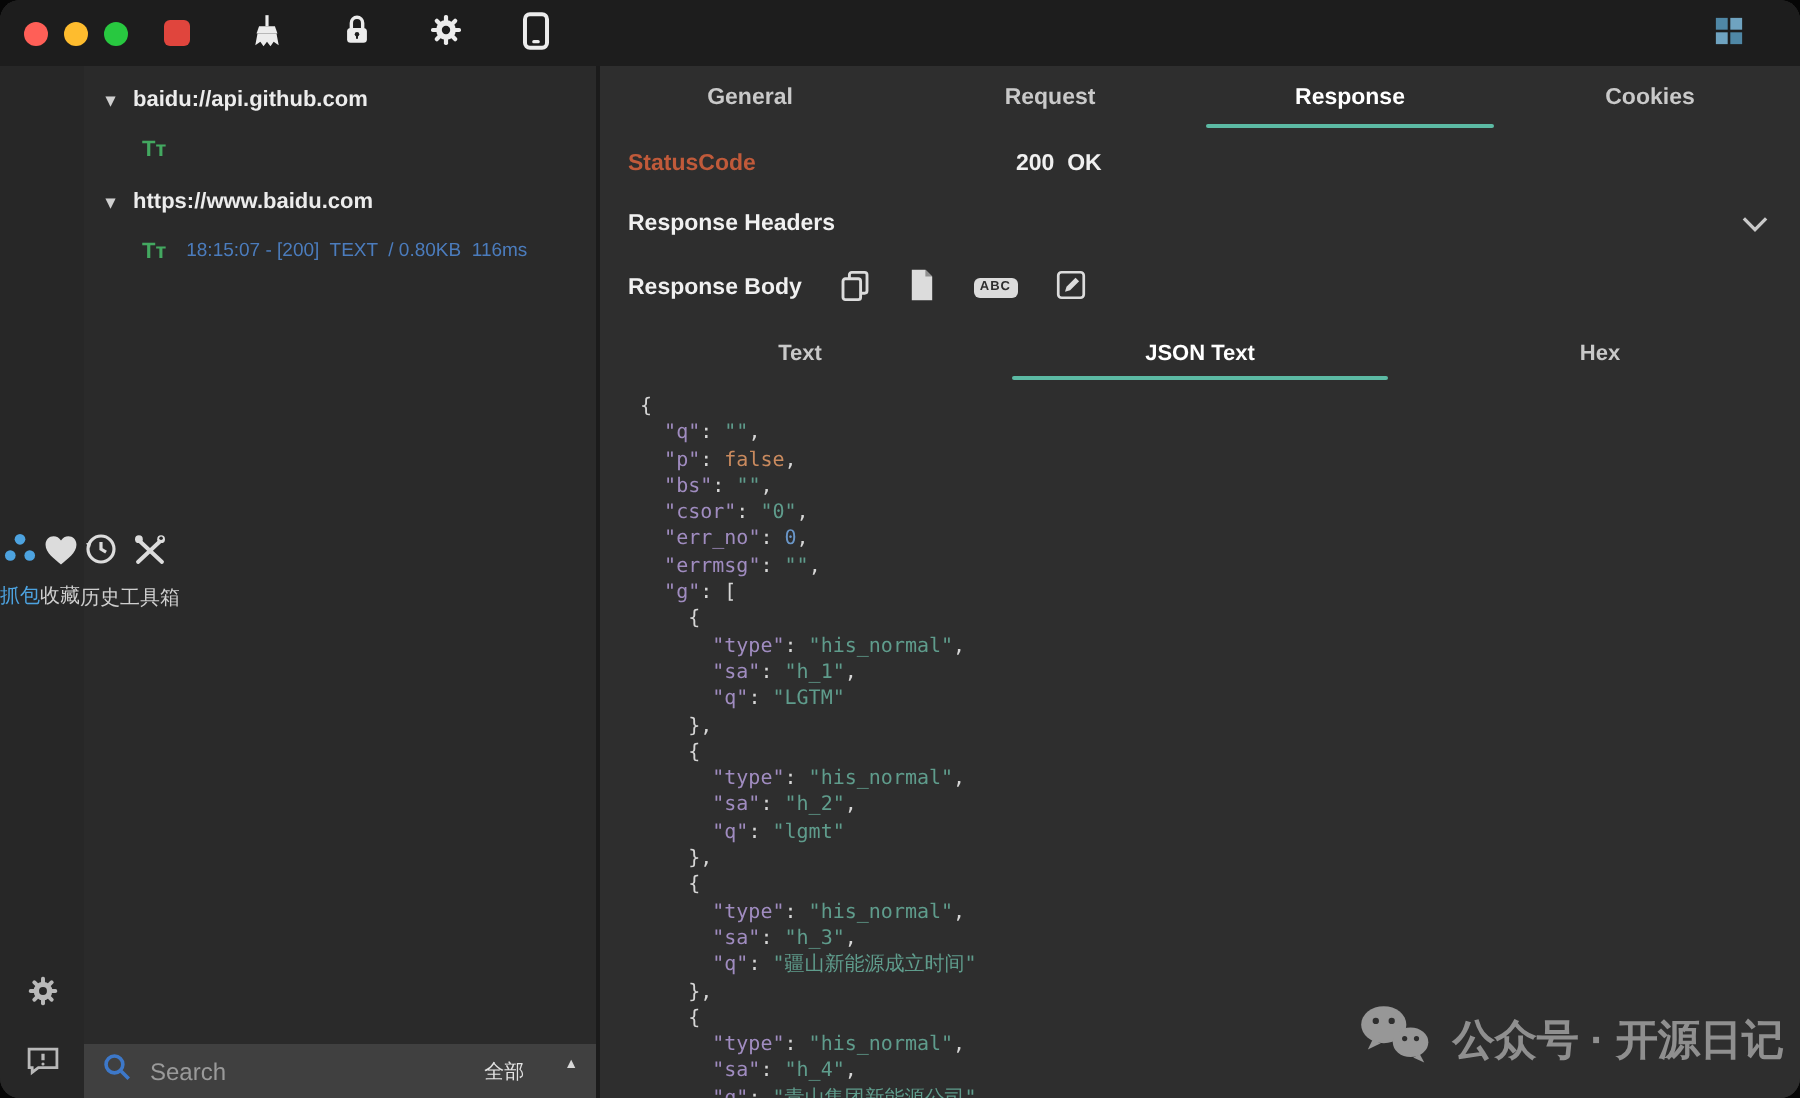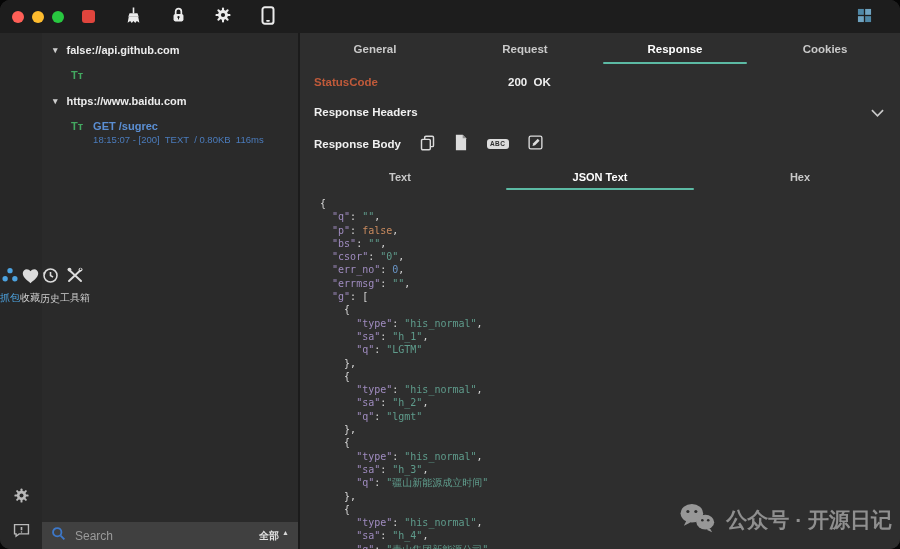--- a/index.html
+++ b/index.html
@@ -35,21 +35,21 @@
   .tt-icon{color:#43a860;font-weight:bold;font-size:11px;line-height:13px;}
   .row-text{display:flex;flex-direction:column;gap:2px;}
   .row-title{font-size:11px;font-weight:600;color:#e6e6e6;line-height:12px;}
   .row-meta{font-size:9.5px;color:#8f8f8f;white-space:pre;line-height:11px;}
   .req-row.selected .row-title{color:#5b8fd4;}
   .req-row.selected .row-meta{color:#4b7cbd;}
 
   .searchbar{height:27px;background:#404040;display:flex;align-items:center;padding:0 9px;gap:7px;flex:none;}
   .searchbar input{background:transparent;border:none;outline:none;color:#cfcfcf;font-size:12px;flex:1;min-width:0;font-family:"Liberation Sans",sans-serif;}
   .searchbar input::placeholder{color:#9a9a9a;}
-  .filter{display:flex;align-items:flex-start;gap:3px;color:#e3e3e3;font-size:10px;font-weight:bold;cursor:pointer;white-space:nowrap;}
+  .filter{display:flex;align-items:flex-start;gap:20px;color:#e3e3e3;font-size:10px;font-weight:normal;cursor:pointer;white-space:nowrap;}
   .filter .up{font-size:7px;color:#d8d8d8;}
 
   .divider{width:2px;background:#1b1b1b;flex:none;}
 
   
   .mainpane{flex:1;background:#2e2e2e;display:flex;flex-direction:column;position:relative;overflow:hidden;}
   .tabs{display:flex;height:32px;flex:none;}
   .tab{flex:1;display:flex;align-items:center;justify-content:center;color:#c9c9c9;font-size:11.5px;font-weight:bold;position:relative;cursor:pointer;}
   .tab.active{color:#ffffff;}
   .tab.active::after{content:"";position:absolute;left:3px;right:3px;bottom:1px;height:2px;background:#5cbaa4;border-radius:2px;}
@@ -214,34 +214,33 @@
           </span>
         </button>
       </div>
     </div>
 
     <div class="listpane">
       <div class="list-scroll">
 
         <div class="group-header">
           <span class="caret">▾</span>
-          <span>false://api.github.com</span>
+          <span>baidu://api.github.com</span>
         </div>
         <div class="req-row">
           <span class="tt-icon">Tᴛ</span>
         </div>
 
         <div class="group-header">
           <span class="caret">▾</span>
           <span>https://www.baidu.com</span>
         </div>
         <div class="req-row selected">
           <span class="tt-icon">Tᴛ</span>
           <span class="row-text">
-            <span class="row-title">GET /sugrec</span>
             <span class="row-meta">18:15:07 - [200]  TEXT  / 0.80KB  116ms</span>
           </span>
         </div>
 
       </div>
 
       <div class="searchbar">
         <span>
           <svg width="15" height="15" viewBox="0 0 20 20" fill="none" stroke="#3d78c9" stroke-width="2.4">
             <circle cx="8.3" cy="8.3" r="5.6"></circle>

